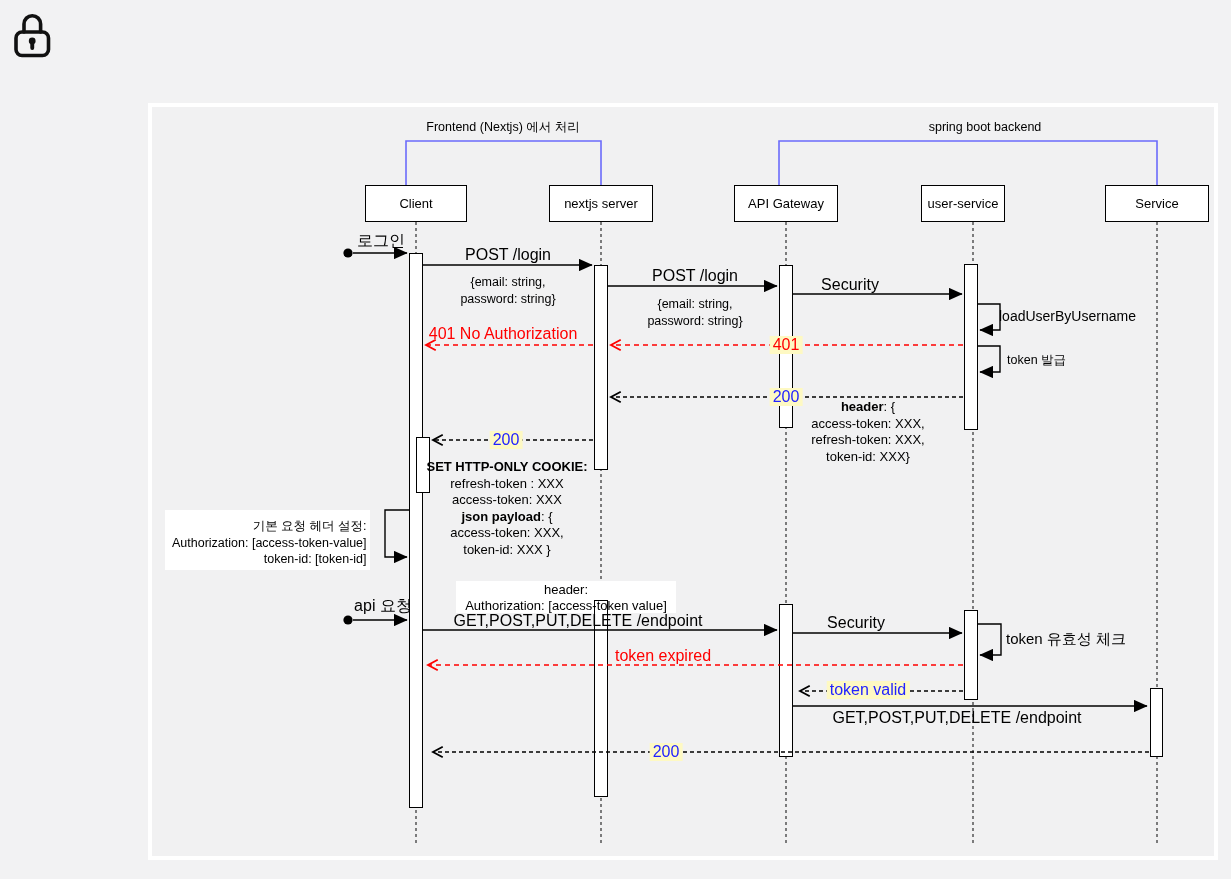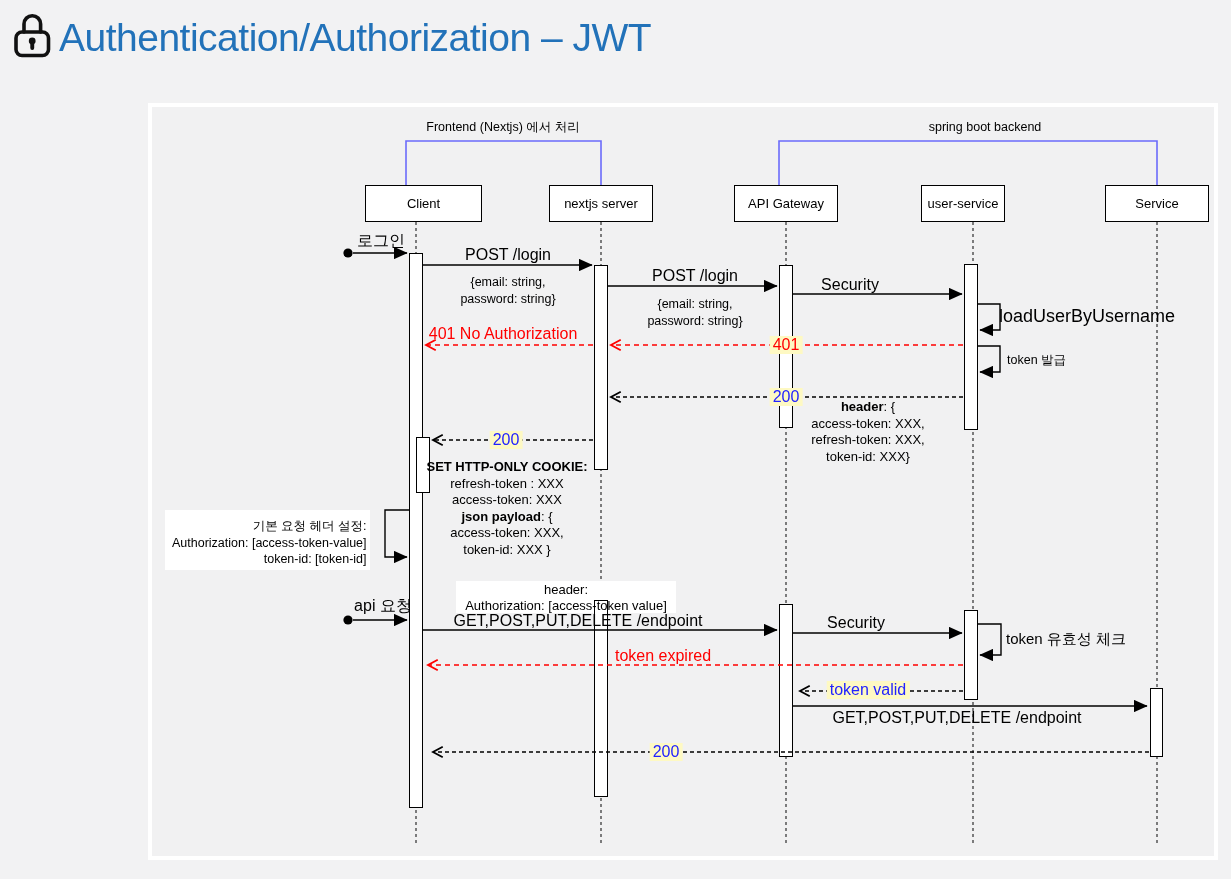--- a/index.html
+++ b/index.html
@@ -39,21 +39,20 @@
 
 <div class="page-header">
   <span style="display:inline-block;">
     <svg width="40" height="47" viewBox="0 0 40 47">
       <path d="M12 20 V12 a8.3 8.3 0 0 1 16.6 0 V20" fill="none" stroke="#111" stroke-width="3.6" stroke-linecap="round"></path>
       <rect x="4" y="20" width="32.5" height="23.5" rx="6" fill="none" stroke="#111" stroke-width="3.6"></rect>
       <circle cx="20.2" cy="29" r="3.4" fill="#111"></circle>
       <rect x="18.3" y="30.5" width="3.9" height="7.4" rx="1.9" fill="#111"></rect>
     </svg>
   </span>
-  <span class="page-title">Authentication/Authorization – JWT</span>
 </div>
 
 <div class="panel"></div>
 
 <svg class="layer">
   <g stroke="#3d3d3d" stroke-width="1.3" stroke-dasharray="3,3">
     <line x1="416" y1="222" x2="416" y2="843"></line>
     <line x1="601" y1="222" x2="601" y2="843"></line>
     <line x1="786" y1="222" x2="786" y2="843"></line>
     <line x1="973" y1="222" x2="973" y2="843"></line>
@@ -61,21 +60,21 @@
   </g>
   <g stroke="#6b6bfb" stroke-width="1.6" fill="none">
     <path d="M406 185 V141 H601 V185"></path>
     <path d="M779 185 V141 H1157 V185"></path>
   </g>
 </svg>
 
 <div class="frame-lbl cc" style="left:503px;top:127px;">Frontend (Nextjs) 에서 처리</div>
 <div class="frame-lbl cc" style="left:985px;top:127px;">spring boot backend</div>
 
-<div class="box" style="left:365px;top:185px;width:117px;height:37px;">Client</div>
+<div class="box" style="left:365px;top:185px;width:102px;height:37px;">Client</div>
 <div class="box" style="left:549px;top:185px;width:104px;height:37px;">nextjs server</div>
 <div class="box" style="left:734px;top:185px;width:104px;height:37px;">API Gateway</div>
 <div class="box" style="left:921px;top:185px;width:84px;height:37px;">user-service</div>
 <div class="box" style="left:1105px;top:185px;width:104px;height:37px;">Service</div>
 
 <div class="note-bg" style="left:165px;top:510px;width:205px;height:60px;"></div>
 <div class="note-bg" style="left:456px;top:581px;width:220px;height:32px;"></div>
 
 <div class="bar" style="left:409px;top:253px;width:14px;height:555px;"></div>
 <div class="bar" style="left:416px;top:437px;width:14px;height:56px;"></div>
@@ -137,21 +136,21 @@
 <div class="blk cx" style="left:508px;top:274px;font-size:12.5px;">
   <div>{email: string,</div>
   <div>password: string}</div>
 </div>
 <div class="lbl cc" style="left:695px;top:276px;">POST /login</div>
 <div class="blk cx" style="left:695px;top:296px;font-size:12.5px;">
   <div>{email: string,</div>
   <div>password: string}</div>
 </div>
 <div class="lbl cc" style="left:850px;top:285px;">Security</div>
-<div class="lbl vy" style="left:999px;top:316px;font-size:18px;">loadUserByUsername</div>
+<div class="lbl vy" style="left:999px;top:316px;font-size:14px;">loadUserByUsername</div>
 <div class="lbl vy" style="left:1007px;top:360px;font-size:12.5px;">token 발급</div>
 <div class="lbl cc red" style="left:503px;top:334px;">401 No Authorization</div>
 <div class="lbl cc red bgp" style="left:786px;top:345px;">401</div>
 <div class="lbl cc blue bgp" style="left:786px;top:397px;">200</div>
 
 <div class="blk cx" style="left:868px;top:399px;">
   <div><b>header</b><span>: {</span></div>
   <div>access-token: XXX,</div>
   <div>refresh-token: XXX,</div>
   <div>token-id: XXX}</div>

